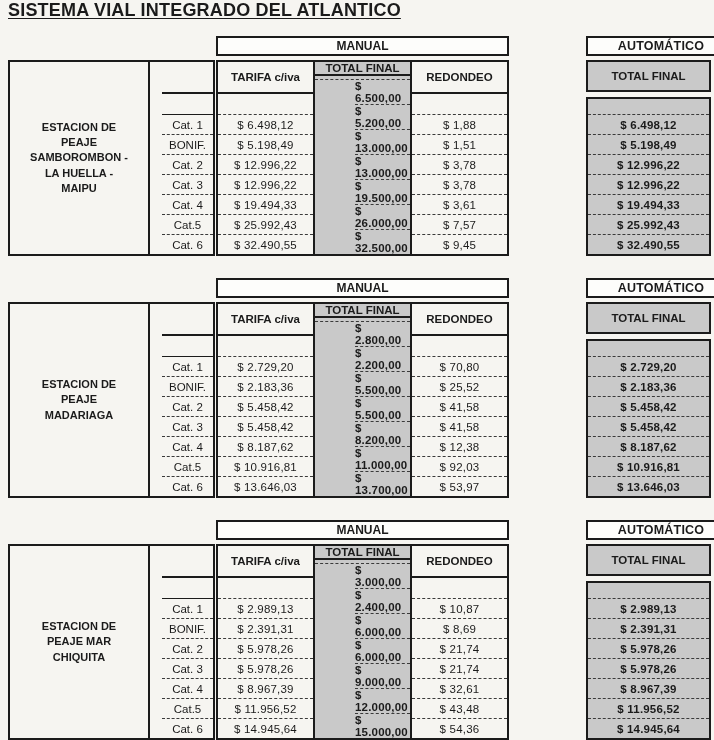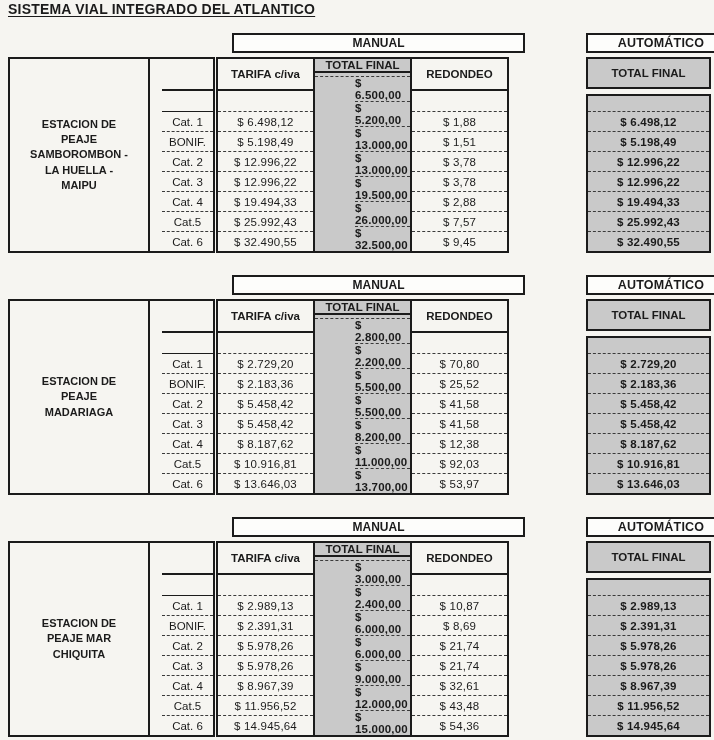--- a/index.html
+++ b/index.html
@@ -12,40 +12,40 @@
   html,body{margin:0;padding:0;}
   body{
     width:714px;height:740px;overflow:hidden;
     background:var(--paper);
     color:var(--ink);
     font-family:"Liberation Sans",sans-serif;
   }
   .page-title{
     display:inline-block;
     margin:0 0 0 8px;
-    font-size:14px;
+    font-size:18px;
     font-weight:bold;
     letter-spacing:.2px;
     text-decoration:underline;
     text-underline-offset:2px;
   }
   #tables{position:relative;}
   .tbl{position:relative;height:220px;}
   .tbl.t0{margin-top:15px;}
   .tbl.t1{margin-top:22px;}
   .tbl.t2{margin-top:22px;}
 
   .hdr{
     position:absolute;top:0;height:20px;
     border:2px solid var(--ink);
     background:#fdfdfb;
     font-weight:bold;font-size:12px;
     display:flex;align-items:center;justify-content:center;
   }
-  .manual-header{left:232px;width:293px;}
+  .manual-header{left:216px;width:293px;}
   .auto-header{left:586px;width:150px;font-size:12.5px;letter-spacing:.2px;}
 
   .left-box{
     position:absolute;left:8px;top:24px;width:207px;height:196px;
     border:2px solid var(--ink);
     display:flex;
   }
   .station{
     width:138px;
     display:flex;align-items:center;justify-content:center;
@@ -150,21 +150,21 @@
             <div class="mcell bold">$ 26.000,00</div>
             <div class="mcell bold">$ 32.500,00</div>
           </div>
           <div class="mcol">
             <div class="mhead">REDONDEO</div>
             <div class="mspacer"></div>
             <div class="mcell">$ 1,88</div>
             <div class="mcell">$ 1,51</div>
             <div class="mcell">$ 3,78</div>
             <div class="mcell">$ 3,78</div>
-            <div class="mcell">$ 2,88</div>
+            <div class="mcell">$ 3,61</div>
             <div class="mcell">$ 7,57</div>
             <div class="mcell">$ 9,45</div>
           </div>
         </div>
         <div class="auto-total-head">TOTAL FINAL</div>
         <div class="auto-box">
           <div class="aspacer"></div>
           <div class="acell">$ 6.498,12</div>
           <div class="acell">$ 5.198,49</div>
           <div class="acell">$ 12.996,22</div>

